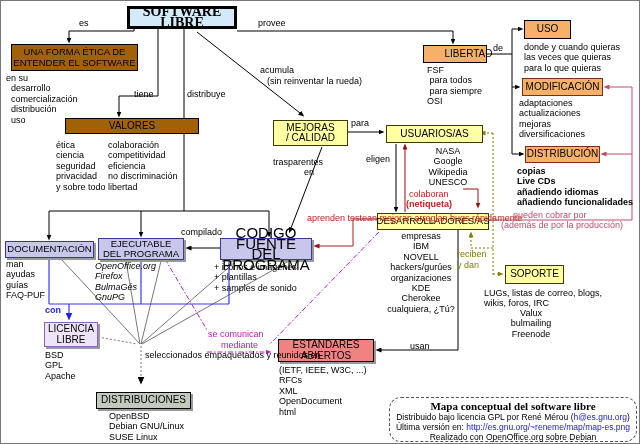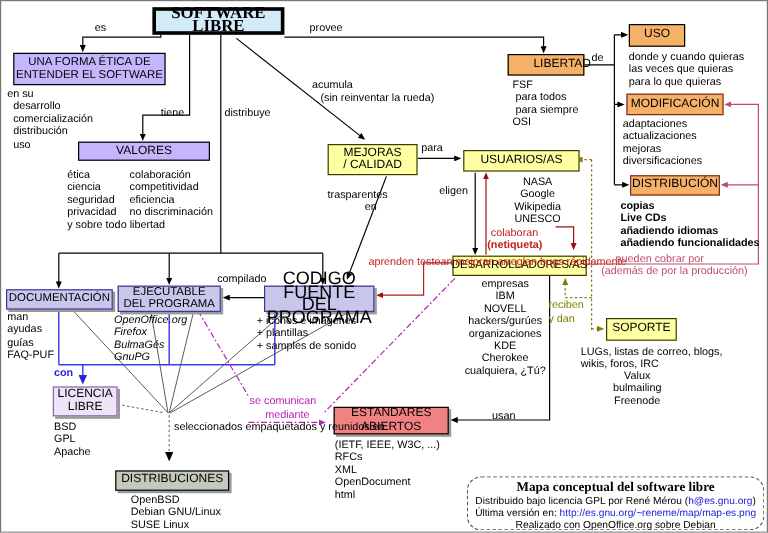--- a/index.html
+++ b/index.html
@@ -8,21 +8,21 @@
     font-family:"Liberation Sans","DejaVu Sans",sans-serif;color:#000;
     border:1px solid #777;box-sizing:border-box;
   }
   #wires{position:absolute;left:0;top:0;width:640px;height:444px;}
   .box{
     position:absolute;box-sizing:border-box;border:1px solid #000;
     display:flex;align-items:center;justify-content:center;text-align:center;
     font-size:10px;line-height:10.5px;z-index:2;
   }
   .tx{white-space:pre-line;}
-  .blue-b{background:#c4b5fd;}
+  .blue-b{background:#a16207;}
   .orange-b{background:#f5b168;}
   .orange-b.dark{border-color:#7a2d20;}
   .yellow-b{background:#ffffa3;border-color:#3c3c00;}
   .lav-b{background:#c8c6ea;border-color:#3a3a96;box-shadow:2px 2px 0 #9a9a9a;}
   .lilac-b{background:#ece5f7;border-color:#8b64b4;box-shadow:2px 2px 0 #9a9a9a;}
   .gray-b{background:#c2c9bd;box-shadow:2px 2px 0 #9a9a9a;}
   .salmon-b{background:#f18282;box-shadow:2px 2px 0 #9a9a9a;}
   .title-b{
     background:#d3eaf8;border:3px solid #000;
     font-family:"Liberation Serif","DejaVu Serif",serif;font-weight:bold;font-size:14px;
@@ -142,21 +142,21 @@
 
   <div class="box title-b" style="left:126px;top:5px;width:110px;height:23px;">
       <span>SOFTWARE LIBRE</span>
     </div>
 
   <div class="box blue-b" style="left:10px;top:43px;width:127px;height:27px;font-size:9.5px;">
       <span class="tx">UNA FORMA ÉTICA DE
 ENTENDER EL SOFTWARE</span>
     </div>
 
-  <div class="box blue-b" style="left:64px;top:117px;width:110px;height:16px;">
+  <div class="box blue-b" style="left:64px;top:117px;width:134px;height:16px;">
       <span>VALORES</span>
     </div>
 
   <div class="box orange-b" style="left:422px;top:44px;width:64px;height:18px;padding-left:27px;">
       <span>LIBERTAD</span>
     </div>
 
   <div class="box orange-b" style="left:523px;top:19px;width:47px;height:19px;">
       <span>USO</span>
     </div>

